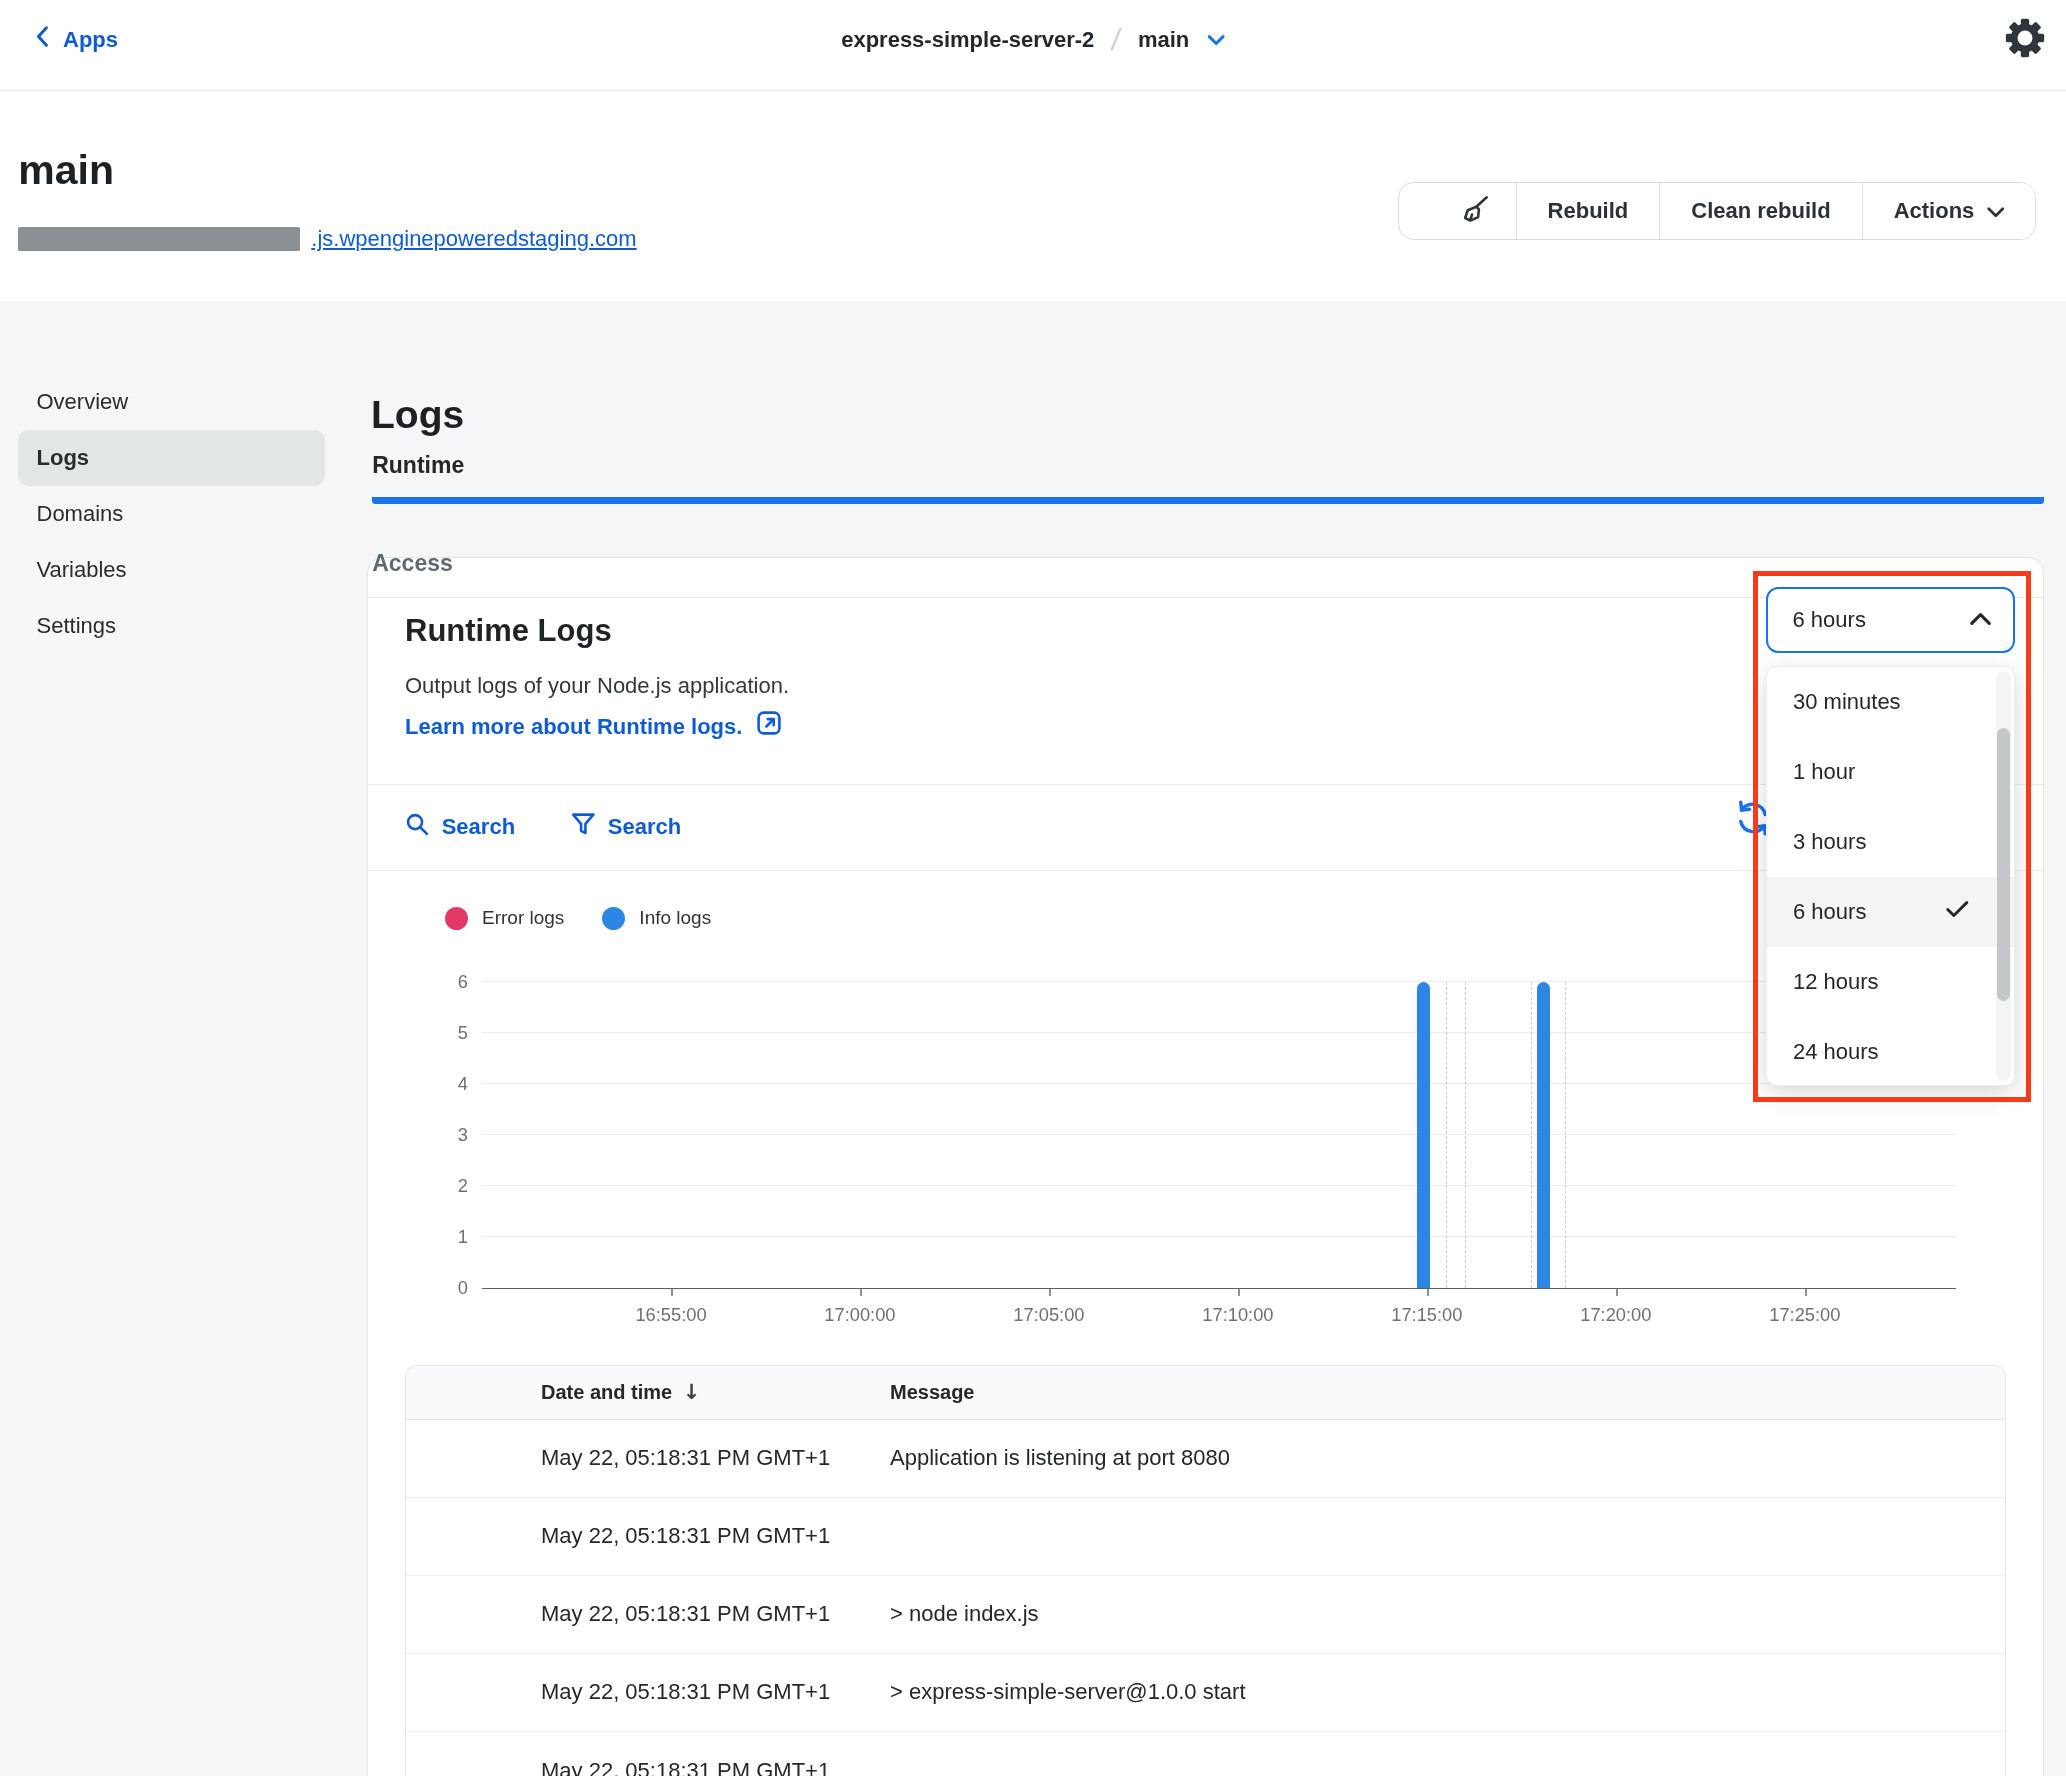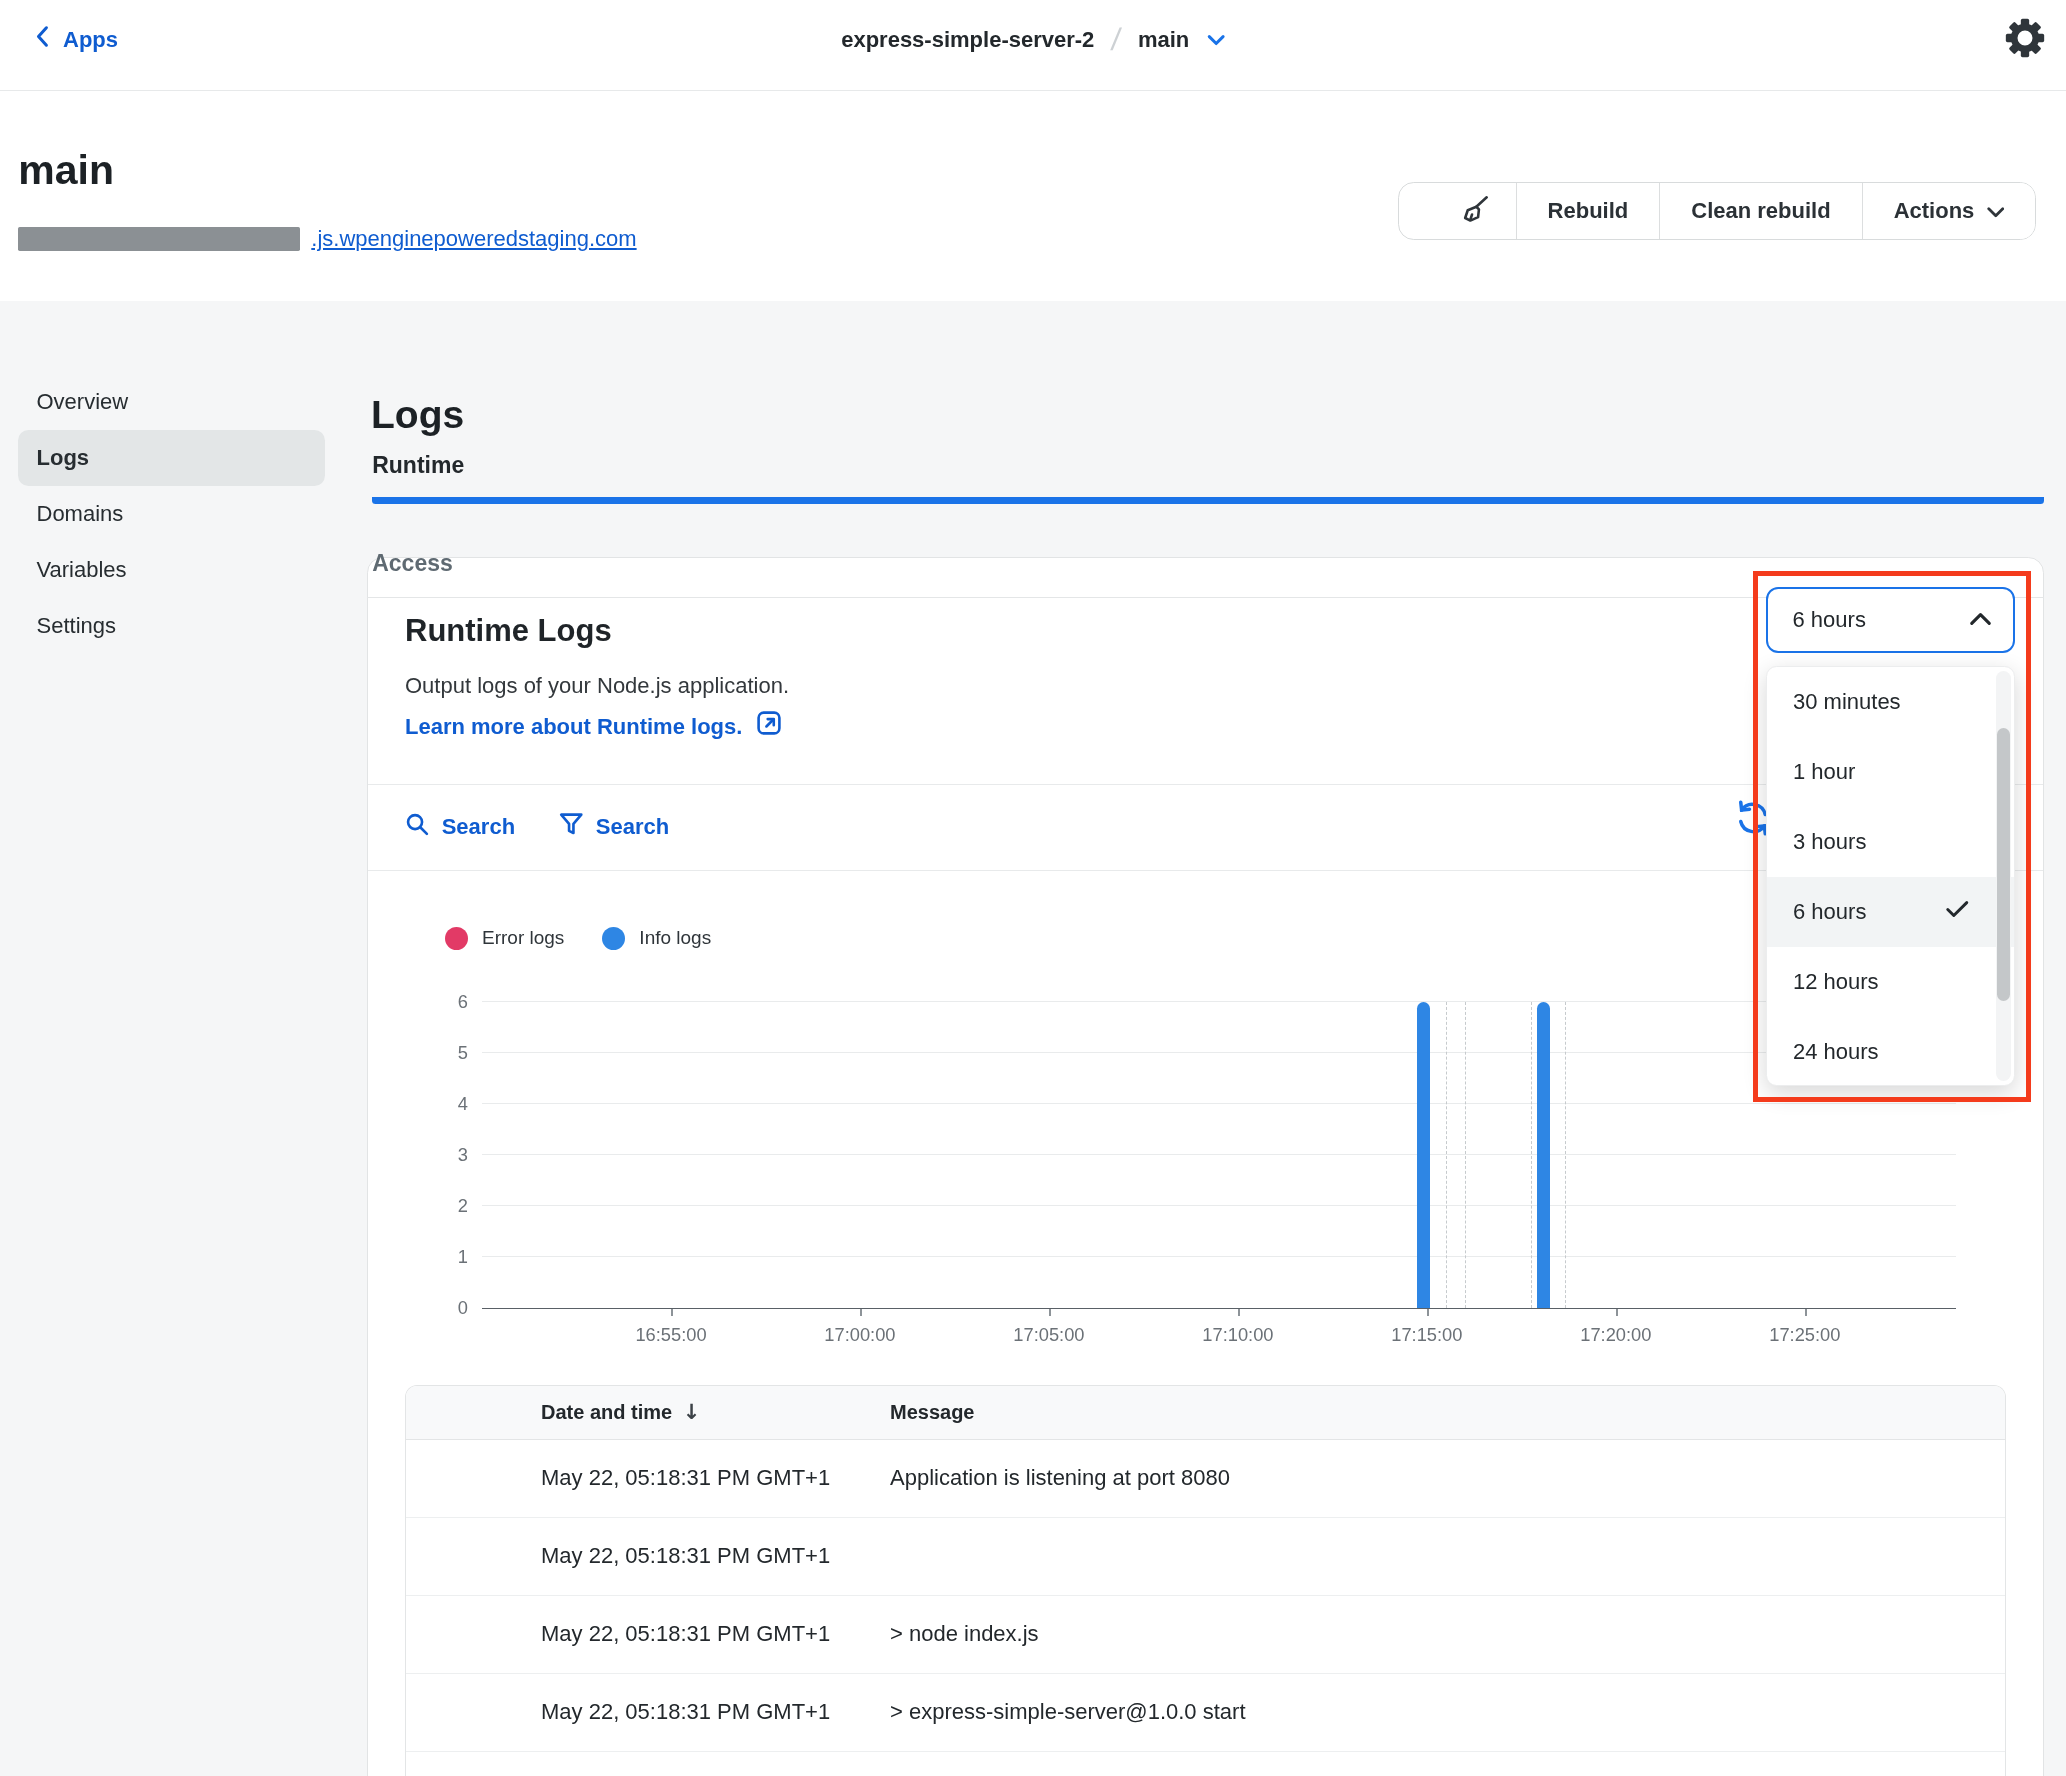--- a/index.html
+++ b/index.html
@@ -52,26 +52,26 @@
   .tab.active{color:#23282c;border-bottom-color:#1a73e8;}
 
   
   .card{position:absolute;left:367px;top:557px;width:1677px;height:1310px;background:#fff;
         border:0.9px solid #e2e4e5;border-radius:15.7px;z-index:4;}
   .card-title{margin:56px 0 0 37px;font-size:31px;font-weight:700;color:#1f2428;line-height:33px;}
   .card-desc{margin:26px 0 0 37px;font-size:22px;color:#33383c;line-height:26px;}
   .learn-row{margin:10.5px 0 0 37px;display:flex;align-items:center;gap:14px;line-height:26px;}
   .learn-link{font-size:22px;font-weight:700;color:#0f5cd0;text-decoration:none;cursor:pointer;}
   .divider{margin-top:40px;border-top:0.9px solid #e8eaeb;height:0;}
-  .toolbar{height:86px;display:flex;align-items:center;gap:44px;padding-left:37px;
+  .toolbar{height:86px;display:flex;align-items:center;gap:56px;padding-left:37px;
            border-bottom:0.9px solid #e8eaeb;}
   .tool-link{display:flex;align-items:center;gap:12.2px;color:#0f5cd0;font-size:22px;font-weight:700;cursor:pointer;}
 
   
-  .legend{margin:56px 0 0 77px;display:flex;align-items:center;gap:38px;height:23px;}
+  .legend{margin:36px 0 0 77px;display:flex;align-items:center;gap:38px;height:23px;}
   .legend-item{display:flex;align-items:center;gap:14px;font-size:19px;color:#2f353a;}
   .legend-dot{width:23px;height:23px;border-radius:50%;}
 
   
   .chart{margin:52px 87px 0 37px;padding-left:77px;position:relative;}
   .plot{position:relative;height:307px;border-bottom:1.7px solid #596066;}
   .gridline{position:absolute;left:0;right:0;height:0.9px;background:#e9ebec;}
   .ylabel{position:absolute;left:-77px;width:63px;text-align:right;font-size:18.3px;color:#6b7177;
           transform:translateY(-50%);}
   .bar{position:absolute;bottom:0;width:13px;background:#2e86e4;border-radius:7px 7px 0 0;}

